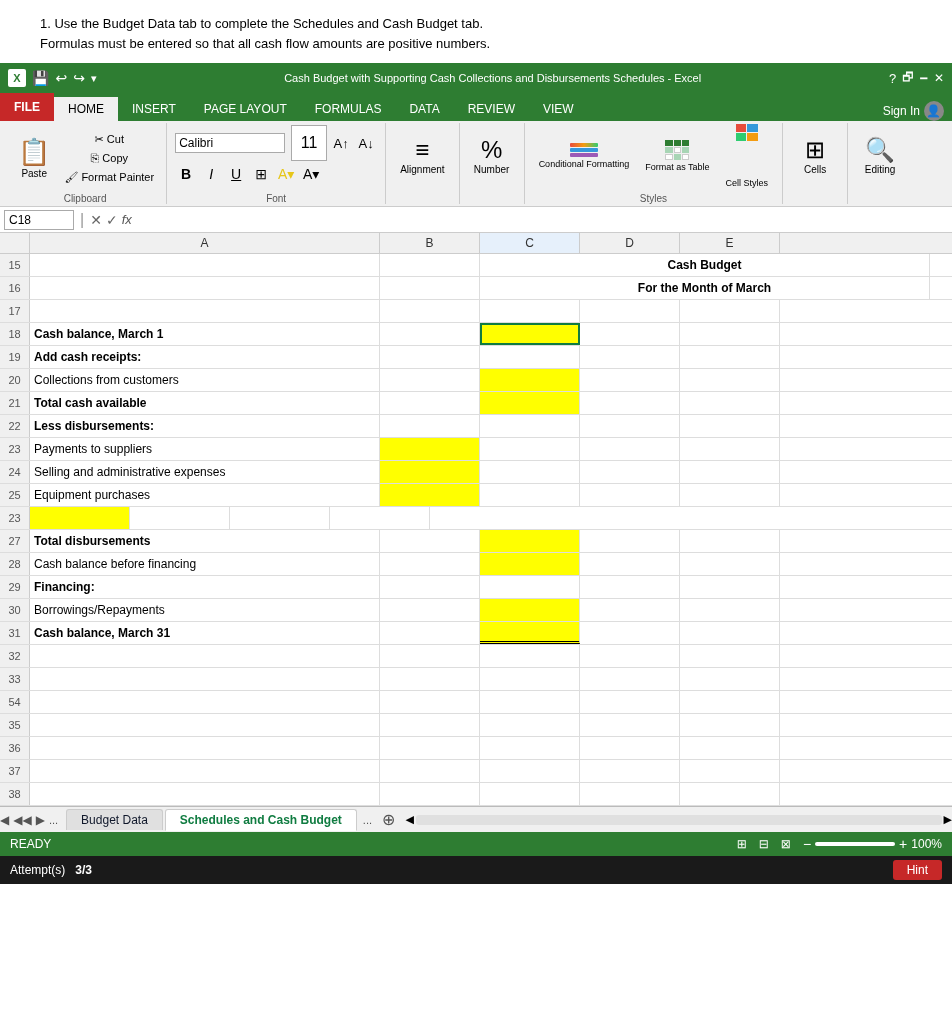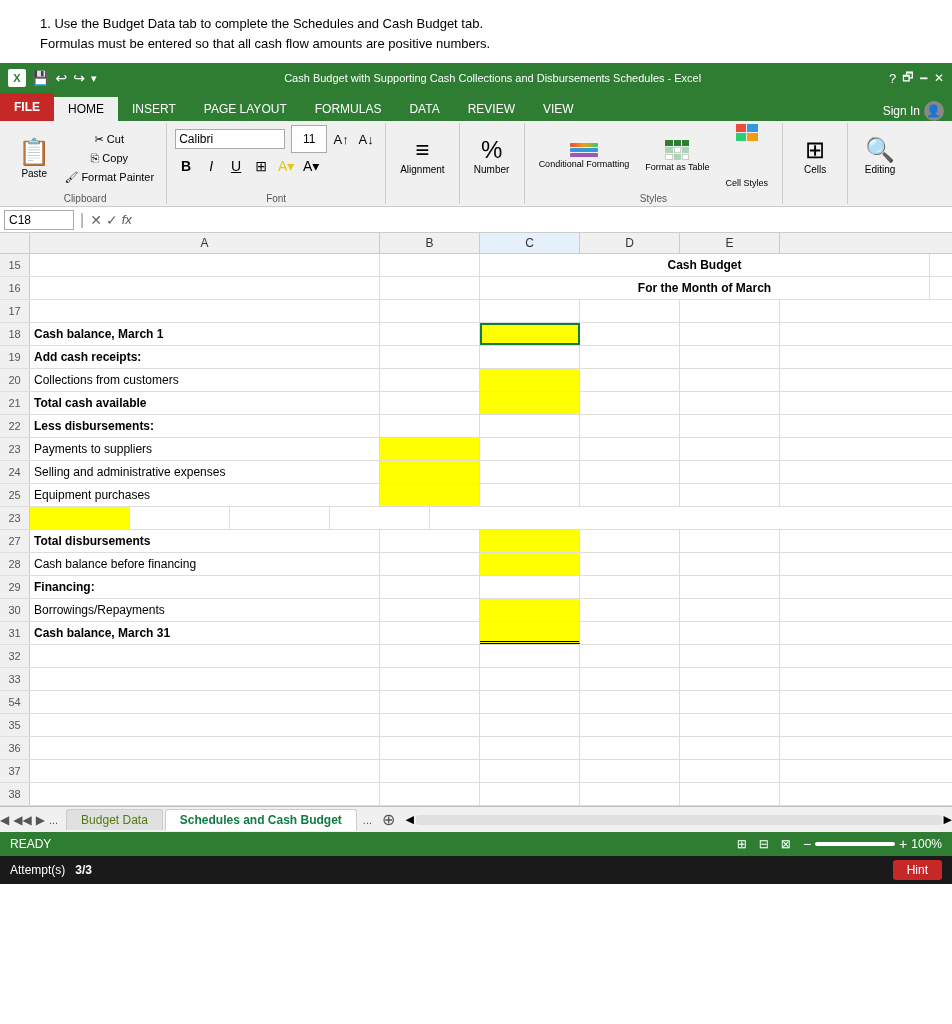--- a/index.html
+++ b/index.html
@@ -40,21 +40,21 @@
     .toolbar-group { display: flex; flex-direction: column; align-items: flex-start; border-right: 1px solid #ccc; padding: 2px 8px 0 8px; min-width: fit-content; }
     .toolbar-group-label { font-size: 10px; color: #555; text-align: center; width: 100%; margin-top: auto; padding-top: 2px; }
     .toolbar-top { display: flex; align-items: center; gap: 4px; flex: 1; }
     
     .btn-small { display: flex; align-items: center; justify-content: center; cursor: pointer; padding: 2px 4px; border-radius: 2px; font-size: 11px; }
 
     .paste-btn { display: flex; flex-direction: column; font-size: 10px; align-items: center; cursor: pointer; height: 58px; justify-content: center; padding: 3px 6px; }
     .paste-btn .icon { font-size: 26px; }
 
     .font-box { display: flex; align-items: center; border: 1px solid #aaa; background: #fff; width: 110px; height: 20px; font-size: 12px; padding: 0 3px; margin-right: 3px; }
-    .font-size-box { width: 36px; border: 1px solid #aaa; background: #fff; height: 28px; font-size: 12px; padding: 0 3px; display: flex; align-items: center; justify-content: center; }
+    .font-size-box { width: 36px; border: 1px solid #aaa; background: #fff; height: 36px; font-size: 16px; padding: 0 3px; display: flex; align-items: center; justify-content: center; }
 
     .icon-btn { width: 22px; height: 22px; display: flex; align-items: center; justify-content: center; cursor: pointer; border-radius: 2px; font-size: 14px; }
 
     
     .formula-bar { display: flex; align-items: center; height: 26px; border-bottom: 1px solid #ccc; background: #fff; padding: 0 4px; gap: 4px; }
     .cell-ref { width: 70px; border: 1px solid #aaa; height: 20px; font-size: 12px; padding: 0 4px; display: flex; align-items: center; }
     .formula-divider { color: #999; font-size: 16px; padding: 0 2px; }
     .fx-label { font-style: italic; font-size: 13px; color: #555; }
     .formula-input { flex: 1; height: 20px; border: none; outline: none; font-size: 12px; }
 
@@ -71,21 +71,21 @@
     .cell.selected-border { outline: 2px solid #107c41; outline-offset: -2px; }
     .cell.yellow { background: #ffff00; }
     .cell.bold { font-weight: bold; }
     .cell.center { justify-content: center; }
     .cell-a { width: 350px; min-width: 350px; }
     .cell-b { width: 100px; min-width: 100px; }
     .cell-c { width: 100px; min-width: 100px; }
     .cell-d { width: 100px; min-width: 100px; }
     .cell-e { width: 100px; min-width: 100px; }
     .sheet-tab-nav { display: flex; align-items: center; gap: 4px; margin-right: 8px; }
-    .sheet-tab { padding: 3px 14px; border: 1px solid #ccc; border-bottom: none; background: #e0e0e0; cursor: pointer; font-size: 12px; border-radius: 3px 3px 0 0; margin-right: 2px; color: #4d7c0f; }
+    .sheet-tab { padding: 3px 14px; border: 1px solid #ccc; border-bottom: none; background: #e0e0e0; cursor: pointer; font-size: 12px; border-radius: 3px 3px 0 0; margin-right: 2px; color: #0f172a; }
     .sheet-tab.active { background: #fff; color: #107c41; font-weight: bold; border-bottom: 1px solid #fff; }
 
     
     .status-bar { background: #2e7d32; color: #fff; height: 24px; display: flex; align-items: center; padding: 0 10px; font-size: 12px; justify-content: space-between; }
     .status-right { display: flex; align-items: center; gap: 12px; }
     .zoom-controls { display: flex; align-items: center; gap: 4px; }
     .zoom-btn { color: #fff; font-size: 14px; cursor: pointer; }
     .zoom-slider { width: 80px; height: 4px; background: #fff; border-radius: 2px; }
 
     

